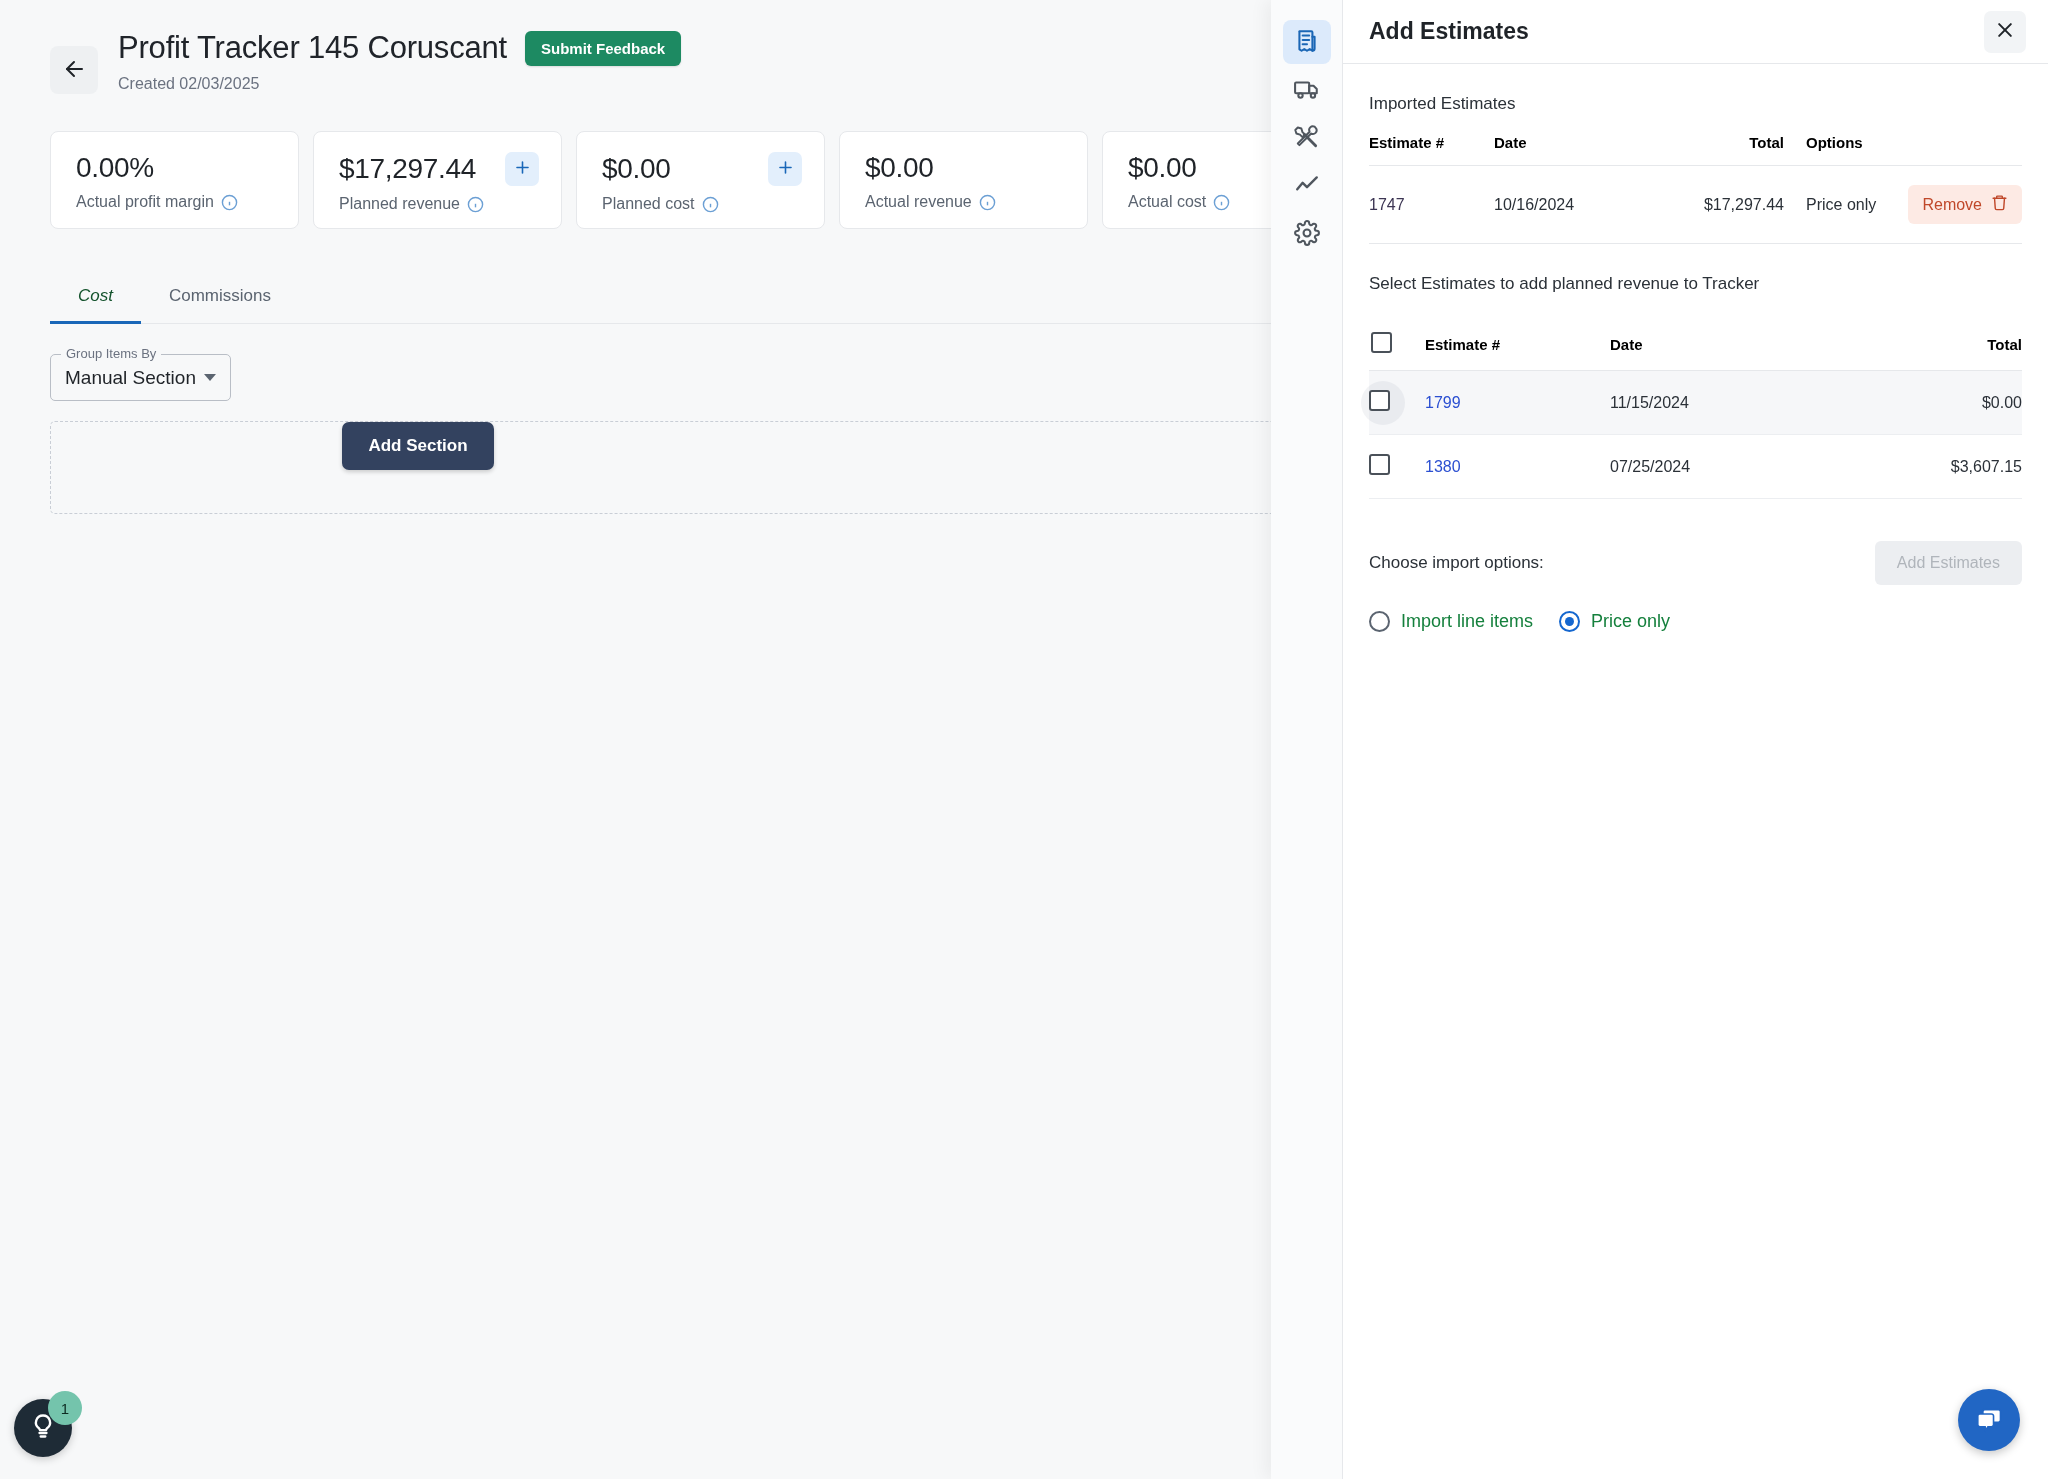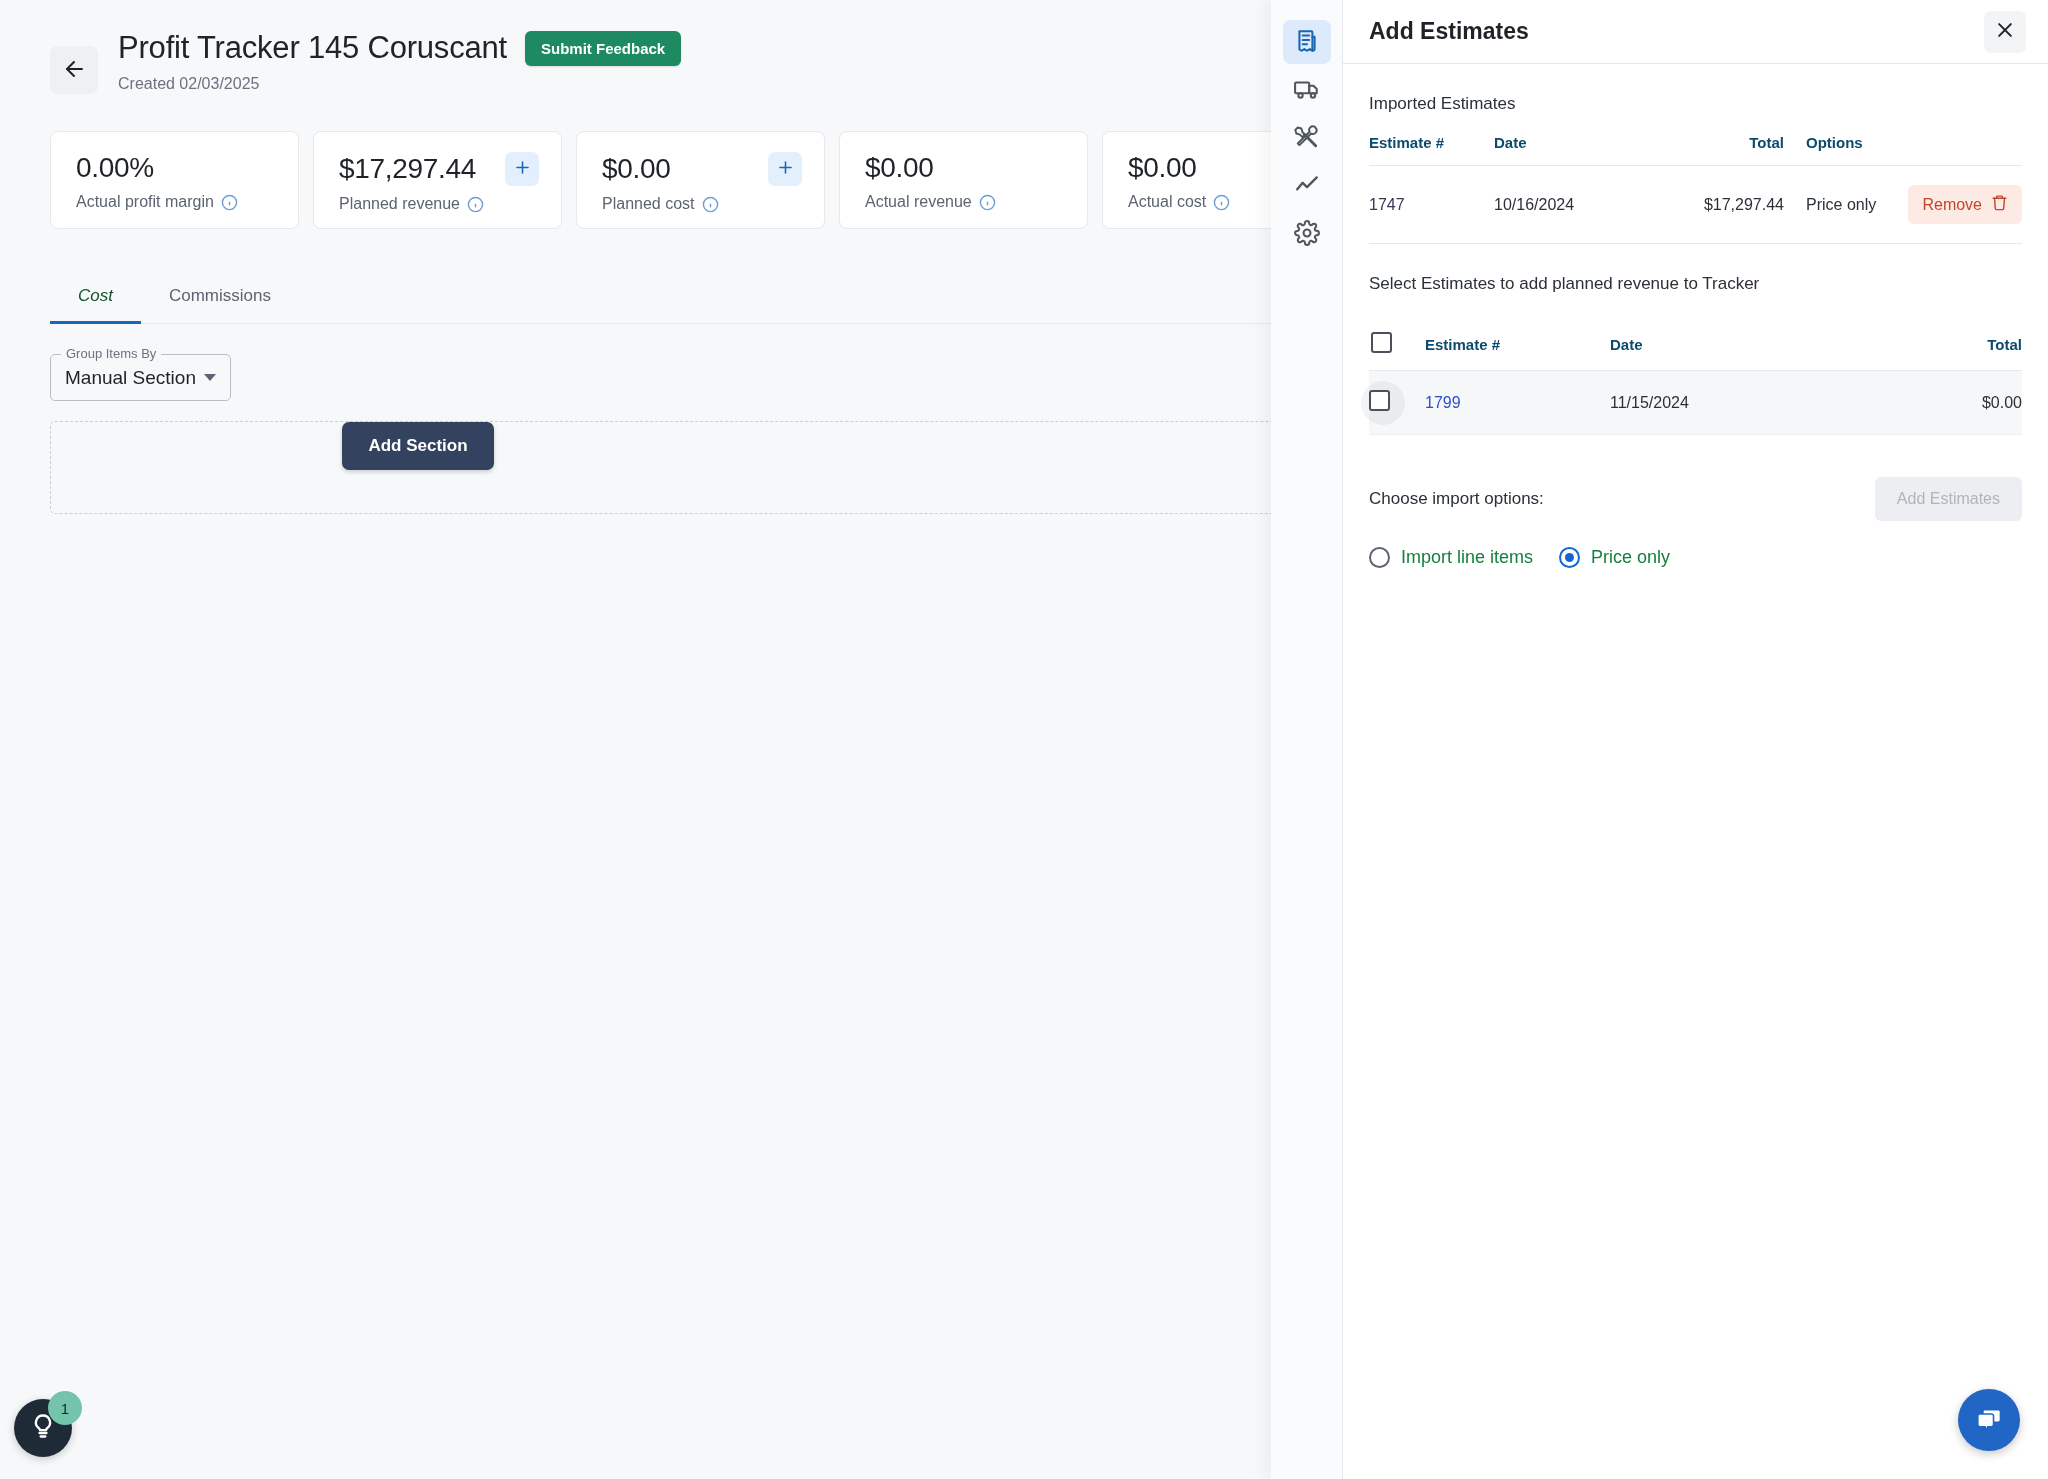--- a/index.html
+++ b/index.html
@@ -190,21 +190,21 @@
 
   .panel-body { padding: 0 26px; flex: 1; overflow: hidden; }
 
   .section-label {
     font-size: 17px; color: #2b3138; margin-top: 30px;
   }
 
   
   table.tbl { width: 100%; border-collapse: collapse; }
   table.tbl th {
-    font-size: 15px; font-weight: 600; color: #0c4a6e;
+    font-size: 15px; font-weight: 600; color: #000000;
     text-align: left; padding: 20px 0 14px 0;
     border-bottom: 1px solid #e6e8eb;
   }
   table.tbl td {
     font-size: 16px; color: #2b3138;
     padding: 19px 0; vertical-align: middle;
   }
   .imported-tbl { border-bottom: 1px solid #e6e8eb; }
   .imported-tbl th.c-est { width: 125px; }
   .imported-tbl th.c-date { width: 170px; }
@@ -571,20 +571,30 @@
             <td class="c-chk chk-cell">
               <span class="halo"></span>
               <span class="chk"></span>
             </td>
             <td class="c-est">
               <span class="est-link">1799</span>
             </td>
             <td class="c-date">11/15/2024</td>
             <td class="c-total">$0.00</td>
           </tr>
+          <tr>
+            <td class="c-chk">
+              <span class="chk"></span>
+            </td>
+            <td class="c-est">
+              <span class="est-link">1380</span>
+            </td>
+            <td class="c-date">07/25/2024</td>
+            <td class="c-total">$3,607.15</td>
+          </tr>
         </tbody>
       </table>
 
       <div class="opts-row">
         <span class="opts-label">Choose import options:</span>
         <button class="add-est-btn">Add Estimates</button>
       </div>
 
       <div class="radio-row">
         <label class="radio-item">

